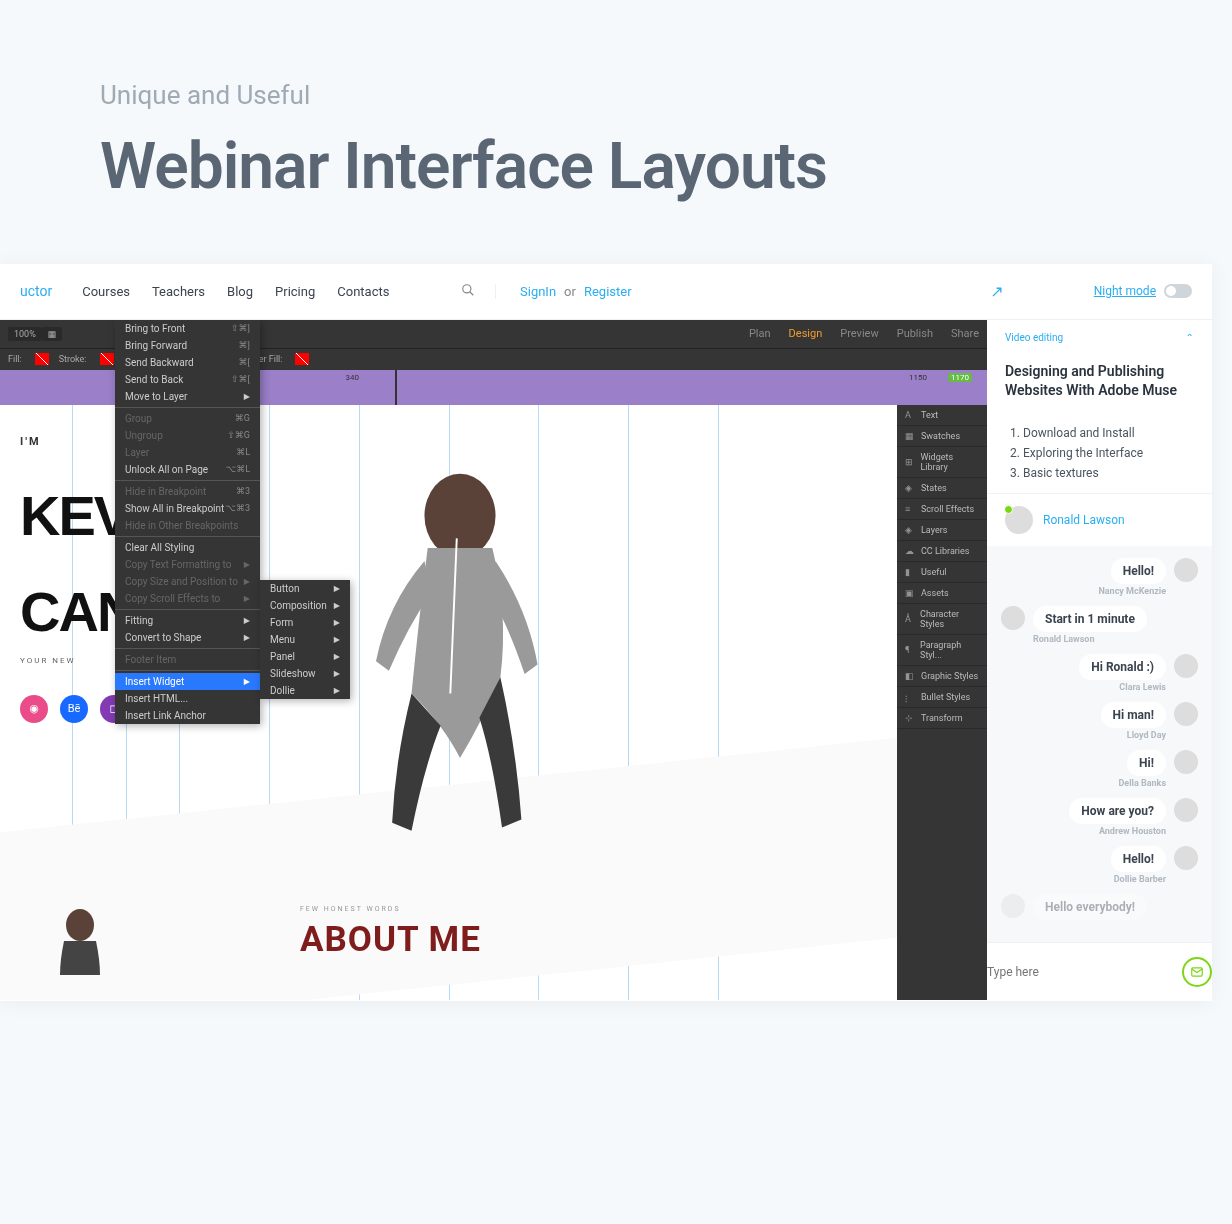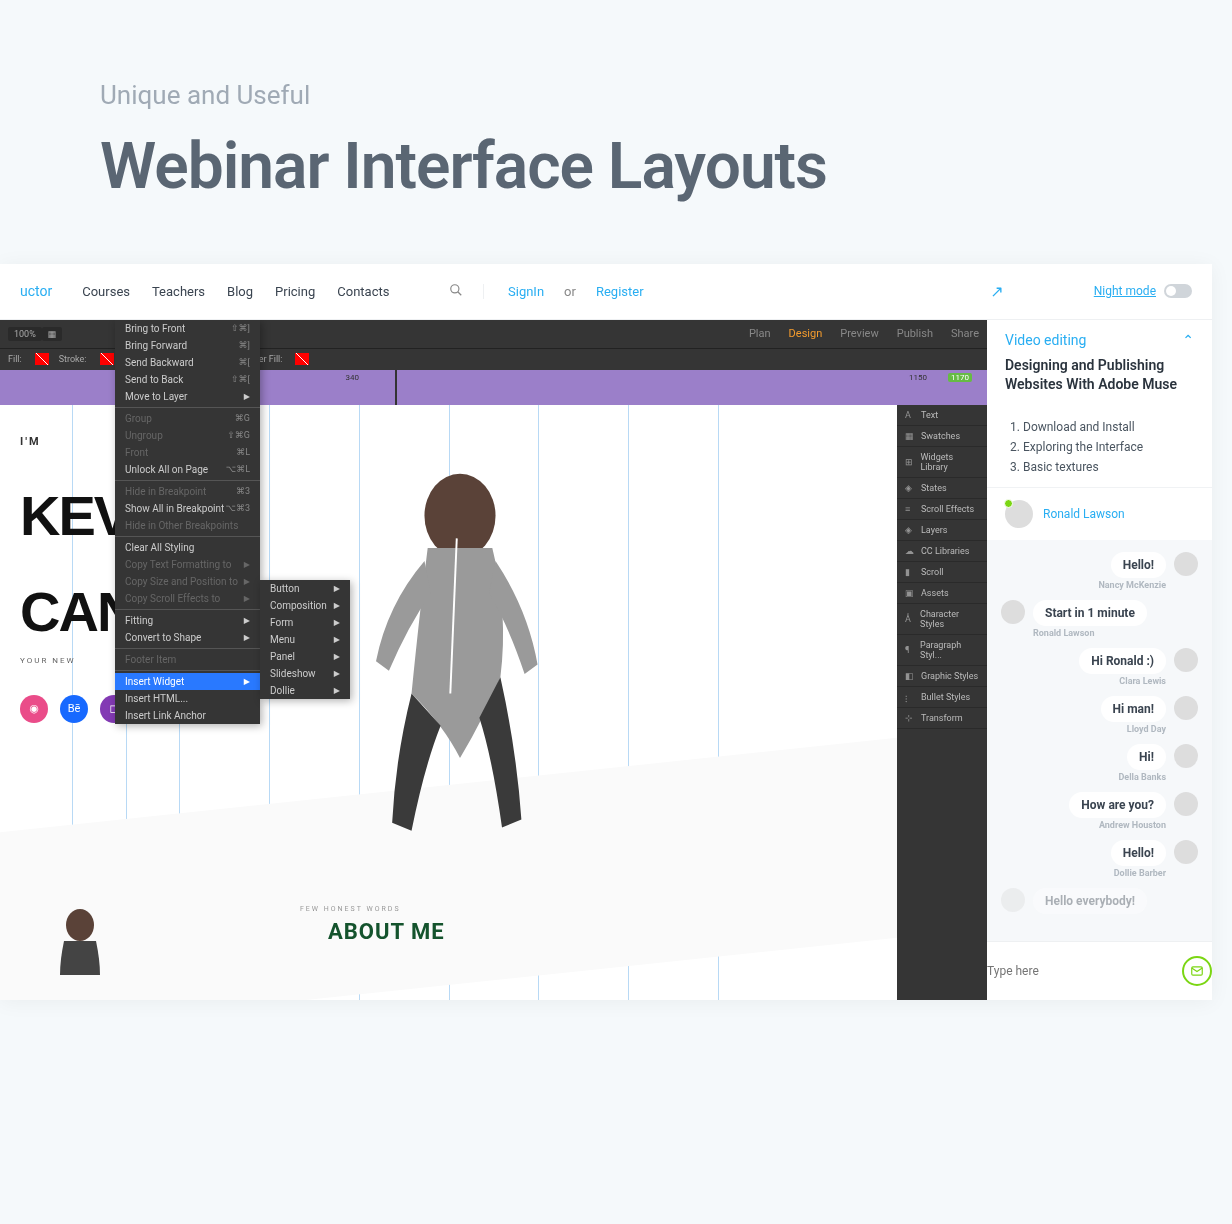--- a/index.html
+++ b/index.html
@@ -6,21 +6,21 @@
 body { background: #f5f9fb; width: 1232px; height: 1224px; overflow: hidden; }
 .page-header { padding: 80px 100px 60px; }
 .subtitle { color: #a0aab5; font-size: 26px; font-weight: 400; margin-bottom: 20px; }
 .title { color: #5a6673; font-size: 64px; font-weight: 600; line-height: 1.15; letter-spacing: -1px; }
 .app-window { background: #fff; margin: 0 20px 20px 0; box-shadow: 0 2px 20px rgba(0,0,0,0.05); }
 .top-nav { display: flex; align-items: center; height: 56px; padding: 0 20px; border-bottom: 1px solid #eef0f2; }
 .logo { color: #29aef2; font-size: 14px; margin-right: 30px; }
 .nav-links { display: flex; gap: 22px; flex: 1; }
 .nav-link { color: #3a4450; font-size: 13px; cursor: pointer; }
 .search-btn { color: #888; margin: 0 20px; cursor: pointer; }
-.auth { display: flex; align-items: center; gap: 20px; font-size: 13px; color: #888; border-left: 1px solid #eef0f2; padding-left: 24px; }
+.auth { display: flex; align-items: center; gap: 8px; font-size: 13px; color: #888; border-left: 1px solid #eef0f2; padding-left: 24px; }
 .auth a { color: #29aef2; cursor: pointer; }
 .night { color: #29aef2; font-size: 12px; text-decoration: underline; cursor: pointer; }
 .toggle { width: 28px; height: 14px; background: #d0d5da; border-radius: 7px; position: relative; cursor: pointer; }
 .toggle::after { content:''; position:absolute; width:10px; height:10px; background:#fff; border-radius:50%; top:2px; left:2px; }
 .body-row { display: flex; }
 .editor-area { flex: 1; position: relative; background: #2a2a2a; height: 680px; overflow: hidden; }
 .editor-toolbar { height: 28px; background: #353535; display:flex; align-items:center; padding:0 8px; gap:0; }
 .tool-chip { background:#2a2a2a; color:#aaa; font-size:9px; padding:2px 6px; border-radius:2px; }
 .tool-mode { margin-left:auto; display:flex; gap:18px; font-size:11px; }
 .tool-mode span { color:#888; cursor:pointer;text-align:center; }
@@ -39,36 +39,36 @@
 .kevin-title { font-size:56px; font-weight:900; color:#111; line-height:1; margin-top:40px; letter-spacing:-2px; font-family:Arial Black,sans-serif; }
 .kevin-sub { font-size:8px; letter-spacing:2px; color:#666; margin-top:16px; }
 .social-row { display:flex; gap:12px; margin-top:30px; }
 .social-dot { width:28px; height:28px; border-radius:50%; display:flex; align-items:center; justify-content:center; color:#fff; font-size:11px; }
 .social-pink{background:#ea4c89;} .social-blue{background:#1769ff;} .social-purple{background:#833ab4;}
 .runner { position:absolute; left:290px; top:30px; width:340px; height:420px; }
 .runner svg { width:100%; height:100%; }
 .diag { position:absolute; left:0; right:0; top:380px; height:200px; background:#fafafa; transform:skewY(-6deg); }
 .about-sec { position:absolute; top:500px; left:300px; }
 .about-pre { font-size:7px; letter-spacing:2px; color:#999; }
-.about-h { font-size:22px; font-weight:700; color:#14532d; letter-spacing:1px; margin-top:6px;margin-left:28px; }
+.about-h { font-size:35px; font-weight:700; color:#7f1d1d; letter-spacing:1px; margin-top:6px; }
 .ctx-menu { position:absolute; top:0; left:115px; width:145px; background:#353535; font-size:10px; color:#ccc; z-index:5; box-shadow:2px 2px 8px rgba(0,0,0,0.3); }
 .ctx-item { padding:3px 10px; display:flex; justify-content:space-between; align-items:center; cursor:pointer; }
 .ctx-item.disabled { color:#666; }
 .ctx-item.hl { background:#2979ff; color:#fff; }
 .ctx-sep { height:1px; background:#555; margin:2px 0; }
 .ctx-sc { font-size:9px; color:#888; }
 .ctx-arrow { font-size:8px; }
 .submenu { position:absolute; top:260px; left:260px; width:90px; background:#353535; font-size:10px; color:#ccc; z-index:6; box-shadow:2px 2px 8px rgba(0,0,0,0.3); }
 .right-panels { width:90px; background:#353535; font-size:9px; color:#bbb; }
 .rp-item { padding:5px 8px; display:flex; align-items:center; gap:6px; border-bottom:1px solid #2a2a2a; cursor:pointer; }
 .rp-icon { width:10px; height:10px; display:inline-block; opacity:0.7; }
 .sidebar { width:225px; background:#fff; display:flex; flex-direction:column; }
 .expand-icon { color:#29aef2; cursor:pointer; }
 .sb-section { padding:12px 18px; }
-.sb-cat { color:#29aef2; font-size:14px; margin-bottom:8px; display:flex; justify-content:space-between; cursor:pointer; }
+.sb-cat { color:#29aef2; font-size:10px; margin-bottom:19px; display:flex; justify-content:space-between; cursor:pointer; }
 .sb-title { font-size:14px; font-weight:600; color:#2a333d; line-height:1.4; }
 .sb-list { padding:10px 18px; }
 .sb-list ol { list-style:decimal; padding-left:18px; font-size:12px; color:#4a5560; }
 .sb-list li { padding:3px 0; }
 .presenter { display:flex; align-items:center; gap:10px; padding:12px 18px; border-top:1px solid #f0f2f4; }
 .avatar { width:28px; height:28px; border-radius:50%; background:#ddd; position:relative; }
 .avatar.online::after{content:'';position:absolute;width:7px;height:7px;background:#7bd613;border-radius:50%;top:-1px;left:-1px;border:1px solid #fff;}
 .presenter-name { color:#29aef2; font-size:12px; }
 .chat-area { flex:1; background:#f6f8fa; padding:12px 14px; overflow:auto; }
 .msg-row { display:flex; align-items:flex-start; gap:8px; margin-bottom:10px;font-weight:bold; }
@@ -212,21 +212,21 @@
           <div class="rp-item">
               <span class="rp-icon">◈</span>
               <span>Layers</span>
             </div>
           <div class="rp-item">
               <span class="rp-icon">☁</span>
               <span>CC Libraries</span>
             </div>
           <div class="rp-item">
               <span class="rp-icon">▮</span>
-              <span>Scroll</span>
+              <span>Useful</span>
             </div>
           <div class="rp-item">
               <span class="rp-icon">▣</span>
               <span>Assets</span>
             </div>
           <div class="rp-item">
               <span class="rp-icon">Å</span>
               <span>Character Styles</span>
             </div>
           <div class="rp-item">
@@ -272,21 +272,21 @@
           <div class="ctx-sep"></div>
           <div class="ctx-item disabled">
             <span>Group</span>
             <span class="ctx-sc">⌘G</span>
           </div>
           <div class="ctx-item disabled">
             <span>Ungroup</span>
             <span class="ctx-sc">⇧⌘G</span>
           </div>
           <div class="ctx-item disabled">
-            <span>Front</span>
+            <span>Layer</span>
             <span class="ctx-sc">⌘L</span>
           </div>
           <div class="ctx-item">
             <span>Unlock All on Page</span>
             <span class="ctx-sc">⌥⌘L</span>
           </div>
           <div class="ctx-sep"></div>
           <div class="ctx-item disabled">
             <span>Hide in Breakpoint</span>
             <span class="ctx-sc">⌘3</span>

